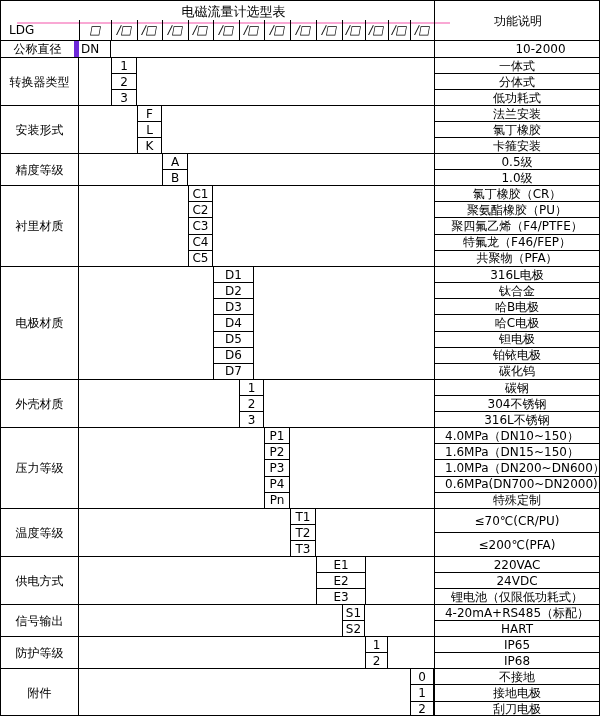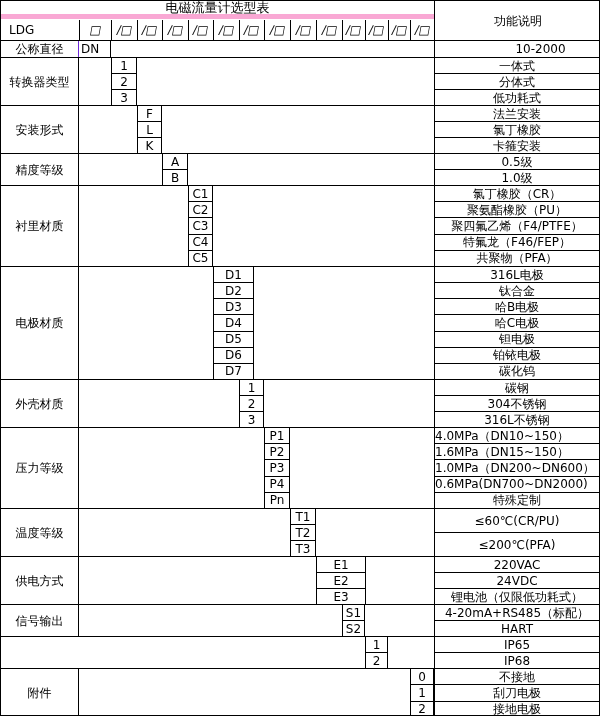--- a/index.html
+++ b/index.html
@@ -5,57 +5,57 @@
   * { margin:0; padding:0; box-sizing:border-box; }
   html,body { background:#e8e8e8; }
   .sheet {
     position:relative; width:600px; height:716px; margin:0;
     background:#fff; border:1px solid #000; overflow:hidden;
     font-family:"DejaVu Sans","Liberation Sans",sans-serif;
     font-size:12px; color:#000; line-height:1;
   }
   
   .header { position:relative; height:40px; border-bottom:1px solid #000; }
-  .title-cell { position:absolute; left:0; top:0; width:433px; height:18px;
-    border-bottom:5px solid #f9a8d4; display:flex; align-items:center; justify-content:center;
+  .title-cell { position:absolute; left:16px; top:0; width:433px; height:23px;
+    border-bottom:2px solid #f9a8d4; display:flex; align-items:center; justify-content:center;
     font-size:13px; }
   .func-header { position:absolute; left:433px; top:0; width:167px; height:39px;
     border-left:1px solid #000; display:flex; align-items:center; justify-content:center;
     font-size:12px; }
   .ldg-row { position:absolute; left:0; top:19px; width:433px; height:20px; display:flex; }
   .ldg-cell { width:78px; display:flex; align-items:center; padding-left:8px;text-align:right; }
   .boxcell { width:32px; border-left:1px solid #000; display:flex; align-items:center; justify-content:center; }
   .slot { border-left:1px solid #000; display:flex; align-items:center; justify-content:center; }
   .skew { display:inline-block; transform:skewX(-10deg); }
   .s1{width:26px}.s2{width:25px}.s3{width:26px}.s4{width:25px}.s5{width:26px}
   .s6{width:25px}.s7{width:26px}.s8{width:26px}.s9{width:26px}.s10{width:23px}
   .s11{width:23px}.s12{width:22px}.s13{width:24px}
   
   .dn-row { position:relative; height:17px; border-bottom:1px solid #000; }
-  .dn-label { position:absolute; left:0; top:0; bottom:0; width:78px; border-right:1px solid #6d28d9;
+  .dn-label { position:absolute; left:0; top:0; bottom:0; width:78px; border-right:5px solid #6d28d9;
     display:flex; align-items:center; justify-content:center; }
   .dn-code { position:absolute; left:78px; top:0; bottom:0; width:32px; border-right:1px solid #000;
     display:flex; align-items:center; padding-left:2px; }
   .dn-func { position:absolute; left:433px; right:0; top:0; bottom:0; border-left:1px solid #000;
     display:flex; align-items:center; justify-content:center;padding-left:47px; }
   
   .block { position:relative; border-bottom:1px solid #000; background:#fff; }
   .block:last-child { border-bottom:none; }
   .h2{height:32px}.h3{height:48px}.h5{height:81px}.h7{height:113px}
   .label { position:absolute; left:0; top:0; bottom:0; width:78px; border-right:1px solid #000;
     display:flex; align-items:center; justify-content:center; text-align:center; }
   .codes { position:absolute; top:0; bottom:0; display:flex; flex-direction:column; }
   .code { flex:1; border-left:1px solid #000; border-right:1px solid #000;
     display:flex; align-items:center; justify-content:center; background:#fff; }
   .code:not(:last-child){ border-bottom:1px solid #000; }
   .funcs { position:absolute; left:433px; right:0; top:0; bottom:0; display:flex; flex-direction:column; }
   .func { flex:1; border-left:1px solid #000; display:flex; align-items:center; justify-content:center;
     white-space:nowrap; overflow:hidden; }
   .func:not(:last-child){ border-bottom:1px solid #000; }
-  .func.al { justify-content:flex-start; padding-left:0; }
+  .func.al { justify-content:flex-start; padding-left:10px; }
   
   .c1{left:110px;width:26px}.c2{left:136px;width:25px}.c3{left:161px;width:26px}
   .c4{left:187px;width:25px}.c5{left:212px;width:41px}.c6{left:238px;width:25px}
   .c7{left:263px;width:26px}.c8{left:289px;width:26px}.c9{left:315px;width:50px}
   .c10{left:341px;width:23px}.c11{left:364px;width:23px}.c13{left:409px;width:24px}
 </style>
 </head>
 <body>
 
 <div class="sheet">
@@ -229,21 +229,21 @@
   </div>
 
   <div class="block h3">
     <div class="label">温度等级</div>
     <div class="codes c8">
       <div class="code">T1</div>
       <div class="code">T2</div>
       <div class="code">T3</div>
     </div>
     <div class="funcs">
-      <div class="func">≤60℃(CR/PU)</div>
+      <div class="func">≤70℃(CR/PU)</div>
       <div class="func">≤200℃(PFA)</div>
     </div>
   </div>
 
   <div class="block h3">
     <div class="label">供电方式</div>
     <div class="codes c9">
       <div class="code">E1</div>
       <div class="code">E2</div>
       <div class="code">E3</div>
@@ -261,37 +261,38 @@
       <div class="code">S1</div>
       <div class="code">S2</div>
     </div>
     <div class="funcs">
       <div class="func">4-20mA+RS485（标配）</div>
       <div class="func">HART</div>
     </div>
   </div>
 
   <div class="block h2">
+    <div class="label">防护等级</div>
     <div class="codes c11">
       <div class="code">1</div>
       <div class="code">2</div>
     </div>
     <div class="funcs">
       <div class="func">IP65</div>
       <div class="func">IP68</div>
     </div>
   </div>
 
   <div class="block h3">
     <div class="label">附件</div>
     <div class="codes c13">
       <div class="code">0</div>
       <div class="code">1</div>
       <div class="code">2</div>
     </div>
     <div class="funcs">
       <div class="func">不接地</div>
+      <div class="func">接地电极</div>
       <div class="func">刮刀电极</div>
-      <div class="func">接地电极</div>
     </div>
   </div>
 
 </div>
 
 </body></html>

